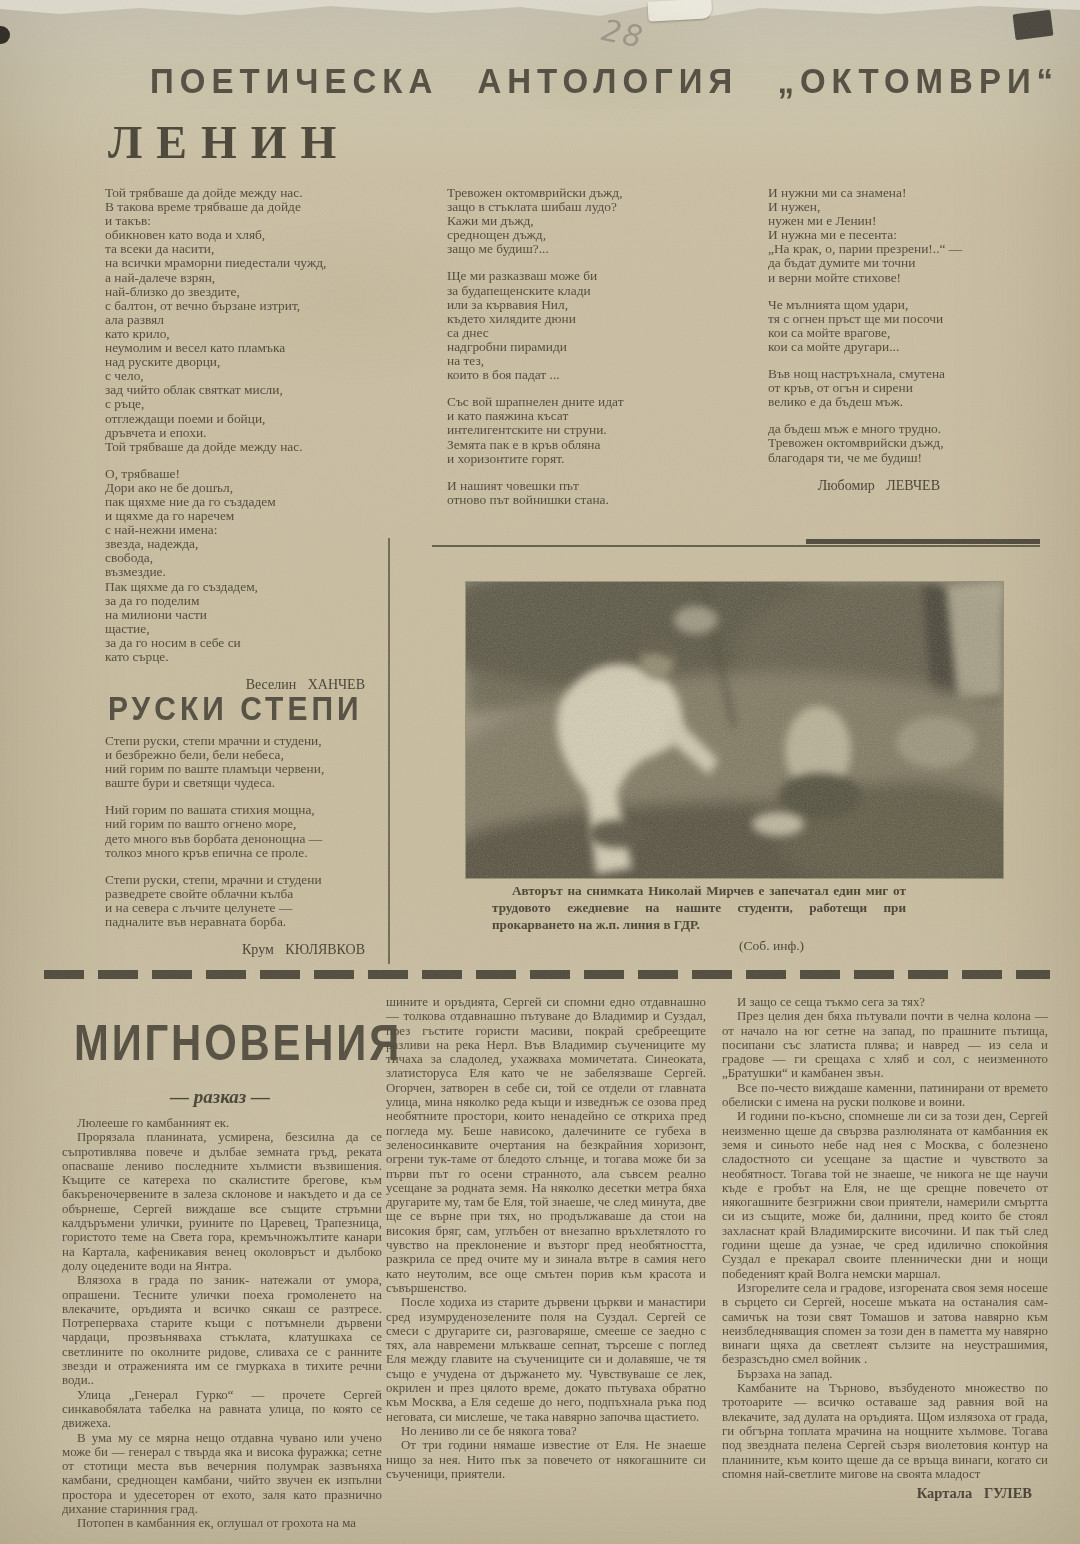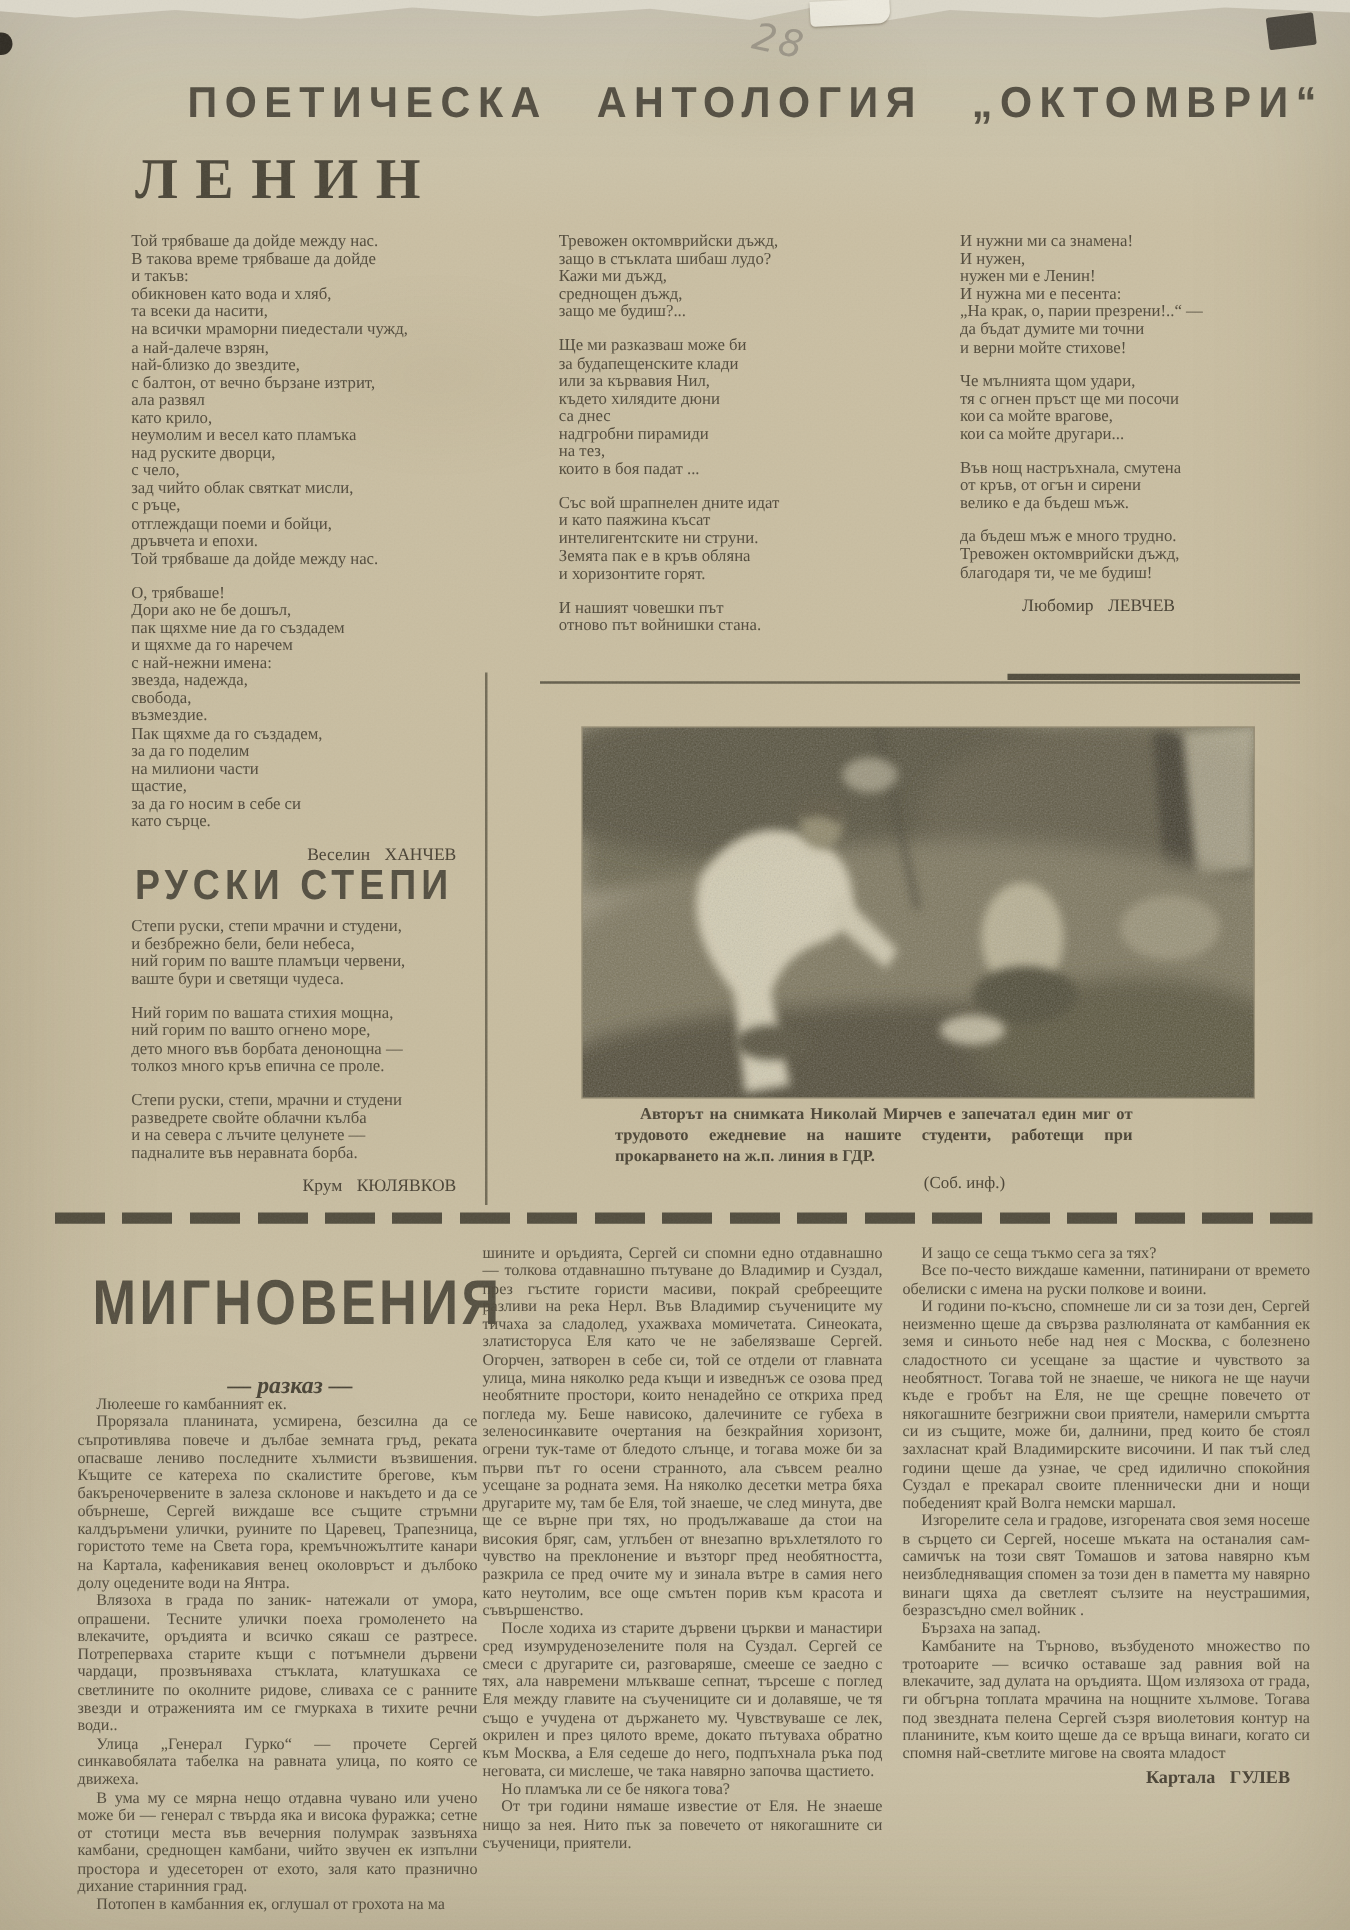--- a/index.html
+++ b/index.html
@@ -34,21 +34,21 @@
     font-size:46px;letter-spacing:14px;color:#3e392d;opacity:.9;}
   .okt-title{position:absolute;top:130px;left:512px;margin:0;font-weight:bold;font-style:italic;
     font-size:35px;letter-spacing:2px;word-spacing:10px;color:#423d30;opacity:.92;white-space:nowrap;}
   .ruski-title{position:absolute;top:690px;left:108px;margin:0;
     font-family:"Liberation Sans","DejaVu Sans",sans-serif;font-weight:bold;
     font-size:30px;letter-spacing:4px;color:#454034;opacity:.88;transform:scaleY(1.12);transform-origin:left top;}
   .mig-title{position:absolute;top:1014px;left:74px;margin:0;
     font-family:"Liberation Sans","DejaVu Sans",sans-serif;font-weight:bold;
     font-size:44px;letter-spacing:3px;color:#46413­4;color:#464134;opacity:.88;
     transform:scale(.95,1.15);transform-origin:left top;}
-  .mig-sub{position:absolute;top:1086px;left:60px;width:320px;margin:12px;text-align:center;
+  .mig-sub{position:absolute;top:1086px;left:60px;width:320px;margin:0;text-align:center;
     font-style:italic;font-weight:bold;font-size:19px;color:#4a4436;}
 
   .poem{position:absolute;width:300px;}
   .stanza{white-space:pre-line;font-size:13.4px;line-height:14.1px;margin:0 0 13px 0;color:#524b3c;}
   .poem-author{font-size:14px;text-align:right;margin-top:6px;color:#4a4335;word-spacing:8px;}
   .col-lenin{top:186px;left:105px;}
   .col-okt-left{top:186px;left:447px;}
   .col-okt-right{top:186px;left:768px;}
   .col-ruski{top:734px;left:105px;}
   .a-hanchev{padding-right:40px;}
@@ -249,26 +249,27 @@
     <p>Прорязала планината, усмирена, безсилна да се съпротивлява повече и дълбае земната гръд, реката опасваше лениво последните хълмисти възвишения. Къщите се катереха по скалистите брегове, към бакъреночервените в залеза склонове и накъдето и да се обърнеше, Сергей виждаше все същите стръмни калдъръмени улички, руините по Царевец, Трапезница, гористото теме на Света гора, кремъчножълтите канари на Картала, кафеникавия венец околовръст и дълбоко долу оцедените води на Янтра.</p>
     <p>Влязоха в града по заник- натежали от умора, опрашени. Тесните улички поеха громоленето на влекачите, оръдията и всичко сякаш се разтресе. Потреперваха старите къщи с потъмнели дървени чардаци, прозвъняваха стъклата, клатушкаха се светлините по околните ридове, сливаха се с ранните звезди и отраженията им се гмуркаха в тихите речни води..</p>
     <p>Улица „Генерал Гурко“ — прочете Сергей синкавобялата табелка на равната улица, по която се движеха.</p>
     <p>В ума му се мярна нещо отдавна чувано или учено може би — генерал с твърда яка и висока фуражка; сетне от стотици места във вечерния полумрак зазвъняха камбани, среднощен камбани, чийто звучен ек изпълни простора и удесеторен от ехото, заля като празнично дихание старинния град.</p>
     <p>Потопен в камбанния ек, оглушал от грохота на ма</p>
   </div>
 
   <div class="story-col col-b">
     <p class="no-indent">шините и оръдията, Сергей си спомни едно отдавнашно — толкова отдавнашно пътуване до Владимир и Суздал, през гъстите гористи масиви, покрай сребреещите разливи на река Нерл. Във Владимир съучениците му тичаха за сладолед, ухажваха момичетата. Синеоката, златисторуса Еля като че не забелязваше Сергей. Огорчен, затворен в себе си, той се отдели от главната улица, мина няколко реда къщи и изведнъж се озова пред необятните простори, които ненадейно се откриха пред погледа му. Беше нависоко, далечините се губеха в зеленосинкавите очертания на безкрайния хоризонт, огрени тук-таме от бледото слънце, и тогава може би за първи път го осени странното, ала съвсем реално усещане за родната земя. На няколко десетки метра бяха другарите му, там бе Еля, той знаеше, че след минута, две ще се върне при тях, но продължаваше да стои на високия бряг, сам, углъбен от внезапно връхлетялото го чувство на преклонение и възторг пред необятността, разкрила се пред очите му и зинала вътре в самия него като неутолим, все още смътен порив към красота и съвършенство.</p>
     <p>После ходиха из старите дървени църкви и манастири сред изумруденозелените поля на Суздал. Сергей се смеси с другарите си, разговаряше, смееше се заедно с тях, ала навремени млъкваше сепнат, търсеше с поглед Еля между главите на съучениците си и долавяше, че тя също е учудена от държането му. Чувствуваше се лек, окрилен и през цялото време, докато пътуваха обратно към Москва, а Еля седеше до него, подпъхнала ръка под неговата, си мислеше, че така навярно започва щастието.</p>
-    <p>Но пламъка ли се бе някога това?</p>
+    <p>Но лениво ли се бе някога това?</p>
     <p>От три години нямаше известие от Еля. Не знаеше нищо за нея. Нито пък за повечето от някогашните си съученици, приятели.</p>
   </div>
 
   <div class="story-col col-c">
     <p>И защо се сеща тъкмо сега за тях?</p>
+    <p>През целия ден бяха пътували почти в челна колона — от начало на юг сетне на запад, по прашните пътища, посипани със златиста плява; и навред — из села и градове — ги срещаха с хляб и сол, с неизменното „Братушки“ и камбанен звън.</p>
     <p>Все по-често виждаше каменни, патинирани от времето обелиски с имена на руски полкове и воини.</p>
     <p>И години по-късно, спомнеше ли си за този ден, Сергей неизменно щеше да свързва разлюляната от камбанния ек земя и синьото небе над нея с Москва, с болезнено сладостното си усещане за щастие и чувството за необятност. Тогава той не знаеше, че никога не ще научи къде е гробът на Еля, не ще срещне повечето от някогашните безгрижни свои приятели, намерили смъртта си из същите, може би, далнини, пред които бе стоял захласнат край Владимирските височини. И пак тъй след години щеше да узнае, че сред идилично спокойния Суздал е прекарал своите пленнически дни и нощи победеният край Волга немски маршал.</p>
     <p>Изгорелите села и градове, изгорената своя земя носеше в сърцето си Сергей, носеше мъката на останалия сам-самичък на този свят Томашов и затова навярно към неизбледняващия спомен за този ден в паметта му навярно винаги щяха да светлеят сълзите на неустрашимия, безразсъдно смел войник .</p>
     <p>Бързаха на запад.</p>
     <p>Камбаните на Търново, възбуденото множество по тротоарите — всичко оставаше зад равния вой на влекачите, зад дулата на оръдията. Щом излязоха от града, ги обгърна топлата мрачина на нощните хълмове. Тогава под звездната пелена Сергей съзря виолетовия контур на планините, към които щеше да се връща винаги, когато си спомня най-светлите мигове на своята младост</p>
     <div class="story-author">Картала ГУЛЕВ</div>
   </div>
 
   <svg class="grain-overlay" width="1080" height="1544" xmlns="http://www.w3.org/2000/svg">
     <filter id="paperGrain">

